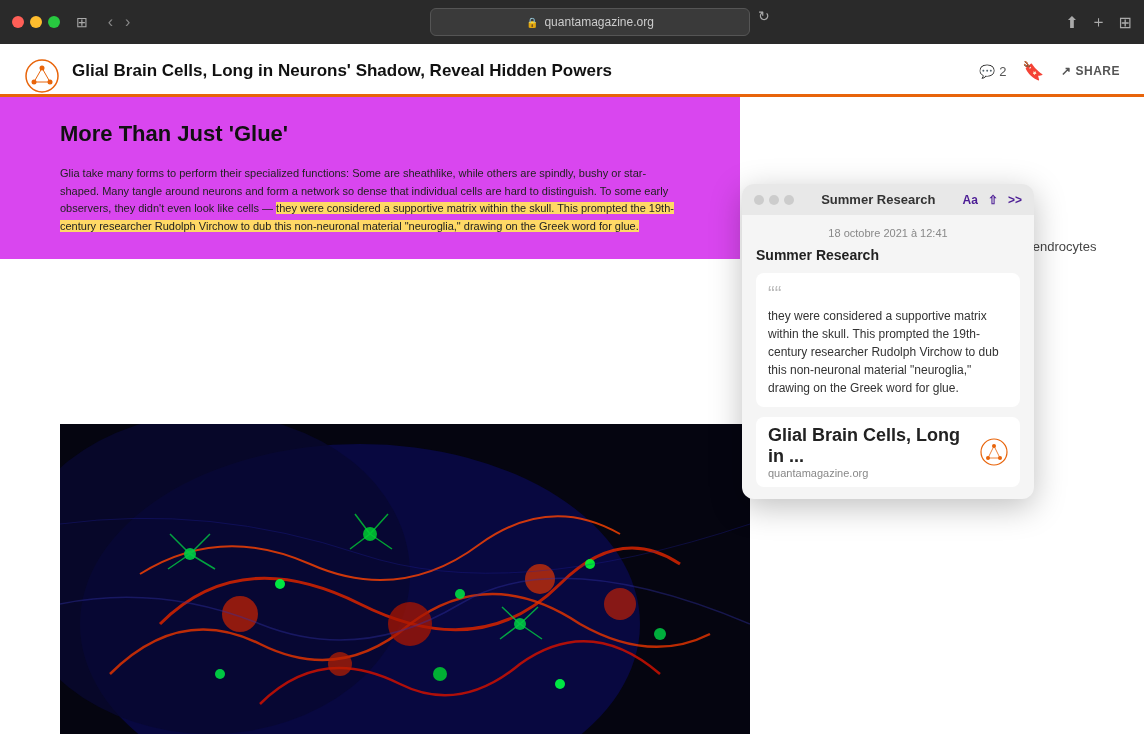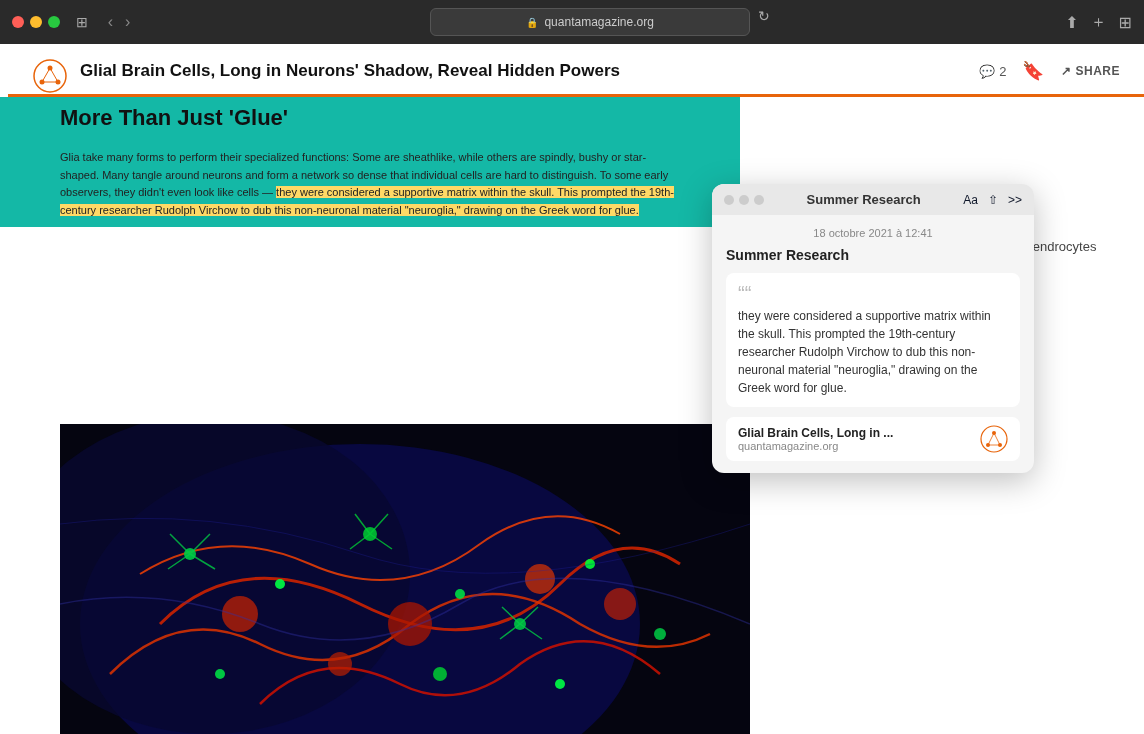--- a/index.html
+++ b/index.html
@@ -94,21 +94,20 @@
     }
 
     
     .article-header {
       background: #fff;
       padding: 14px 24px 0 24px;
       display: flex;
       align-items: center;
       justify-content: space-between;
       border-bottom: 3px solid #e8640a;
-      margin-left: 8px;
     }
     .article-header-left {
       display: flex;
       align-items: center;
       gap: 12px;
     }
     .logo-icon {
       width: 36px;
       height: 36px;
     }
@@ -140,22 +139,22 @@
       align-items: center;
       gap: 4px;
       font-size: 12px;
       font-weight: 600;
       color: #555;
       letter-spacing: 0.5px;
     }
 
     
     .article-content {
-      padding: 8px 60px;
-      background: #14b8a6;
+      padding: 24px 60px;
+      background: #d946ef;
       max-width: 740px;
     }
     .article-section-title {
       font-size: 22px;
       font-weight: 700;
       color: #111;
       margin-bottom: 18px;
     }
     .article-body {
       font-size: 11px;
@@ -202,21 +201,21 @@
       color: #e8640a;
       font-size: 12px;
       margin-top: 4px;
     }
 
     
     .note-panel {
       position: absolute;
       top: 140px;
       right: 110px;
-      width: 322px;
+      width: 292px;
       background: #f5f5f5;
       border-radius: 12px;
       box-shadow: 0 8px 32px rgba(0,0,0,0.25);
       overflow: hidden;
       z-index: 100;
     }
     .note-panel-titlebar {
       background: #e8e8e8;
       padding: 8px 12px;
       display: flex;
@@ -236,22 +235,23 @@
     .note-panel-title {
       flex: 1;
       text-align: center;
       font-size: 13px;
       font-weight: 600;
       color: #333;
     }
     .note-panel-actions {
       display: flex;
       gap: 10px;
-      color: #0f172a;
+      color: #4c1d95;
       font-size: 12px;
+      font-weight: bold;
     }
     .note-panel-body {
       padding: 12px 14px;
     }
     .note-date {
       text-align: center;
       font-size: 11px;
       color: #888;
       margin-bottom: 8px;
     }
@@ -283,21 +283,21 @@
       border-radius: 8px;
       padding: 8px 12px;
       display: flex;
       align-items: center;
       gap: 10px;
     }
     .note-source-info {
       flex: 1;
     }
     .note-source-title {
-      font-size: 12px;
+      font-size: 18px;
       font-weight: 600;
       color: #222;
     }
     .note-source-url {
       font-size: 11px;
       color: #888;
     }
     .note-source-logo {
       width: 28px;
       height: 28px;

